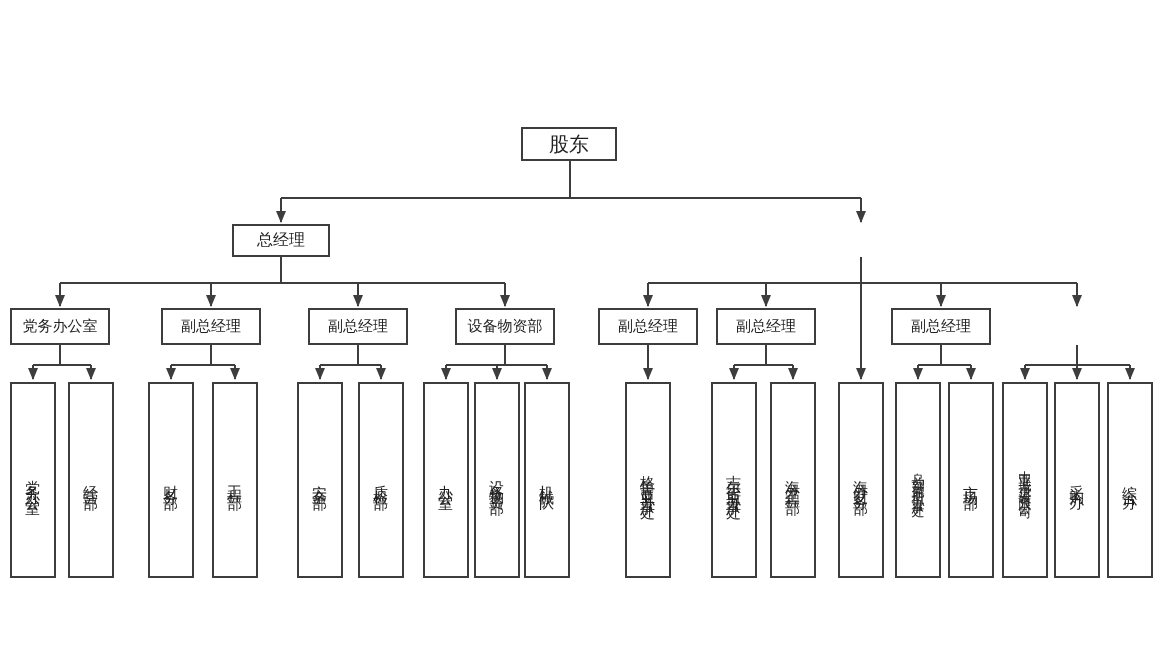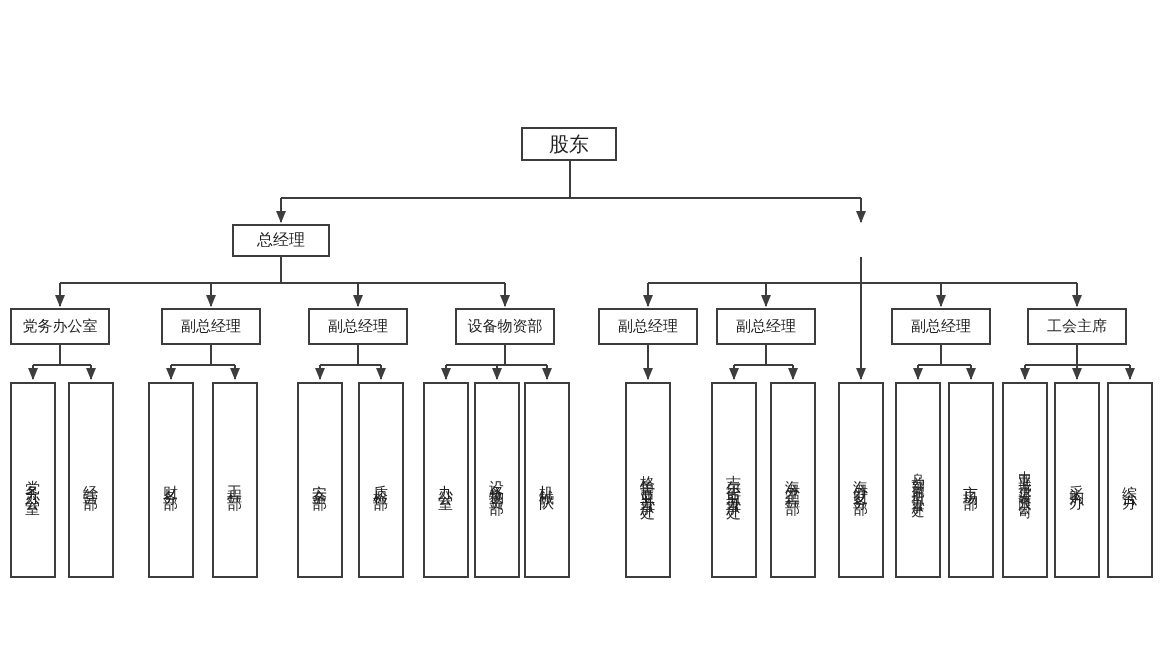--- a/index.html
+++ b/index.html
@@ -109,23 +109,20 @@
   </div>
   <div class="node lead-node" style="left:598px;top:308px;width:100px;height:37px;">
     <span>副总经理</span>
   </div>
   <div class="node lead-node" style="left:716px;top:308px;width:100px;height:37px;">
     <span>副总经理</span>
   </div>
   <div class="node lead-node" style="left:891px;top:308px;width:100px;height:37px;">
     <span>副总经理</span>
   </div>
-  <div class="node lead-node" style="left:1027px;top:308px;width:100px;height:37px;">
-    <span>工会主席</span>
-  </div>
 
   <div class="node vbox" style="left:10px;top:382px;width:46px;height:196px;">
     <span class="vtext">党务办公室</span>
   </div>
   <div class="node vbox" style="left:68px;top:382px;width:46px;height:196px;">
     <span class="vtext">经营部</span>
   </div>
   <div class="node vbox" style="left:148px;top:382px;width:46px;height:196px;">
     <span class="vtext">财务部</span>
   </div>

